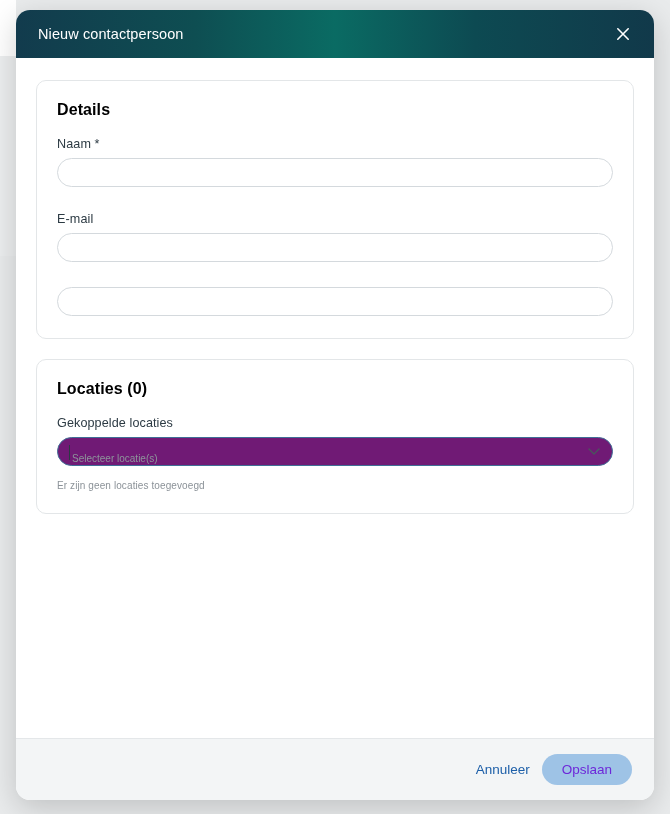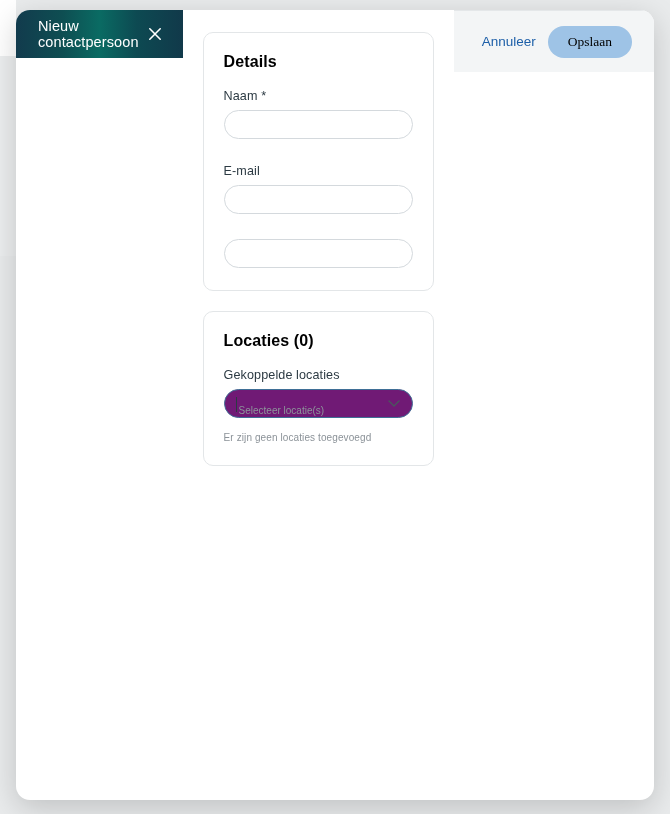--- a/index.html
+++ b/index.html
@@ -32,21 +32,21 @@
     position: absolute;
     left: 16px;
     top: 10px;
     width: 638px;
     height: 790px;
     background: #ffffff;
     border-radius: 14px;
     box-shadow: 0 8px 30px rgba(0,0,0,0.18);
     overflow: hidden;
     display: flex;
-    flex-direction: row;
+    flex-direction: column;
   }
 
   
   #modal-header {
     height: 48px;
     flex: 0 0 48px;
     background: linear-gradient(90deg, #123b4d 0%, #0e4e52 28%, #0a6b63 50%, #0d4a52 72%, #11394a 100%);
     display: flex;
     align-items: center;
     justify-content: space-between;
@@ -182,26 +182,26 @@
     border: none;
     color: #1d5fa8;
     font-size: 13.5px;
     cursor: pointer;
     padding: 6px 6px;
     font-family: "Liberation Sans", sans-serif;
   }
   #save-button {
     background: #9ec3e6;
     border: none;
-    color: #000000;
+    color: #6d28d9;
     font-size: 13.5px;
     border-radius: 16px;
     padding: 8px 20px;
     cursor: pointer;
-    font-family: Liberation Serif, serif;
+    font-family: Liberation Sans, sans-serif;
   }
 </style>
 </head>
 <body>
 
 <div id="page-backdrop">
   <div class="bg-stripe s1"></div>
   <div class="bg-stripe s2"></div>
 </div>
 

